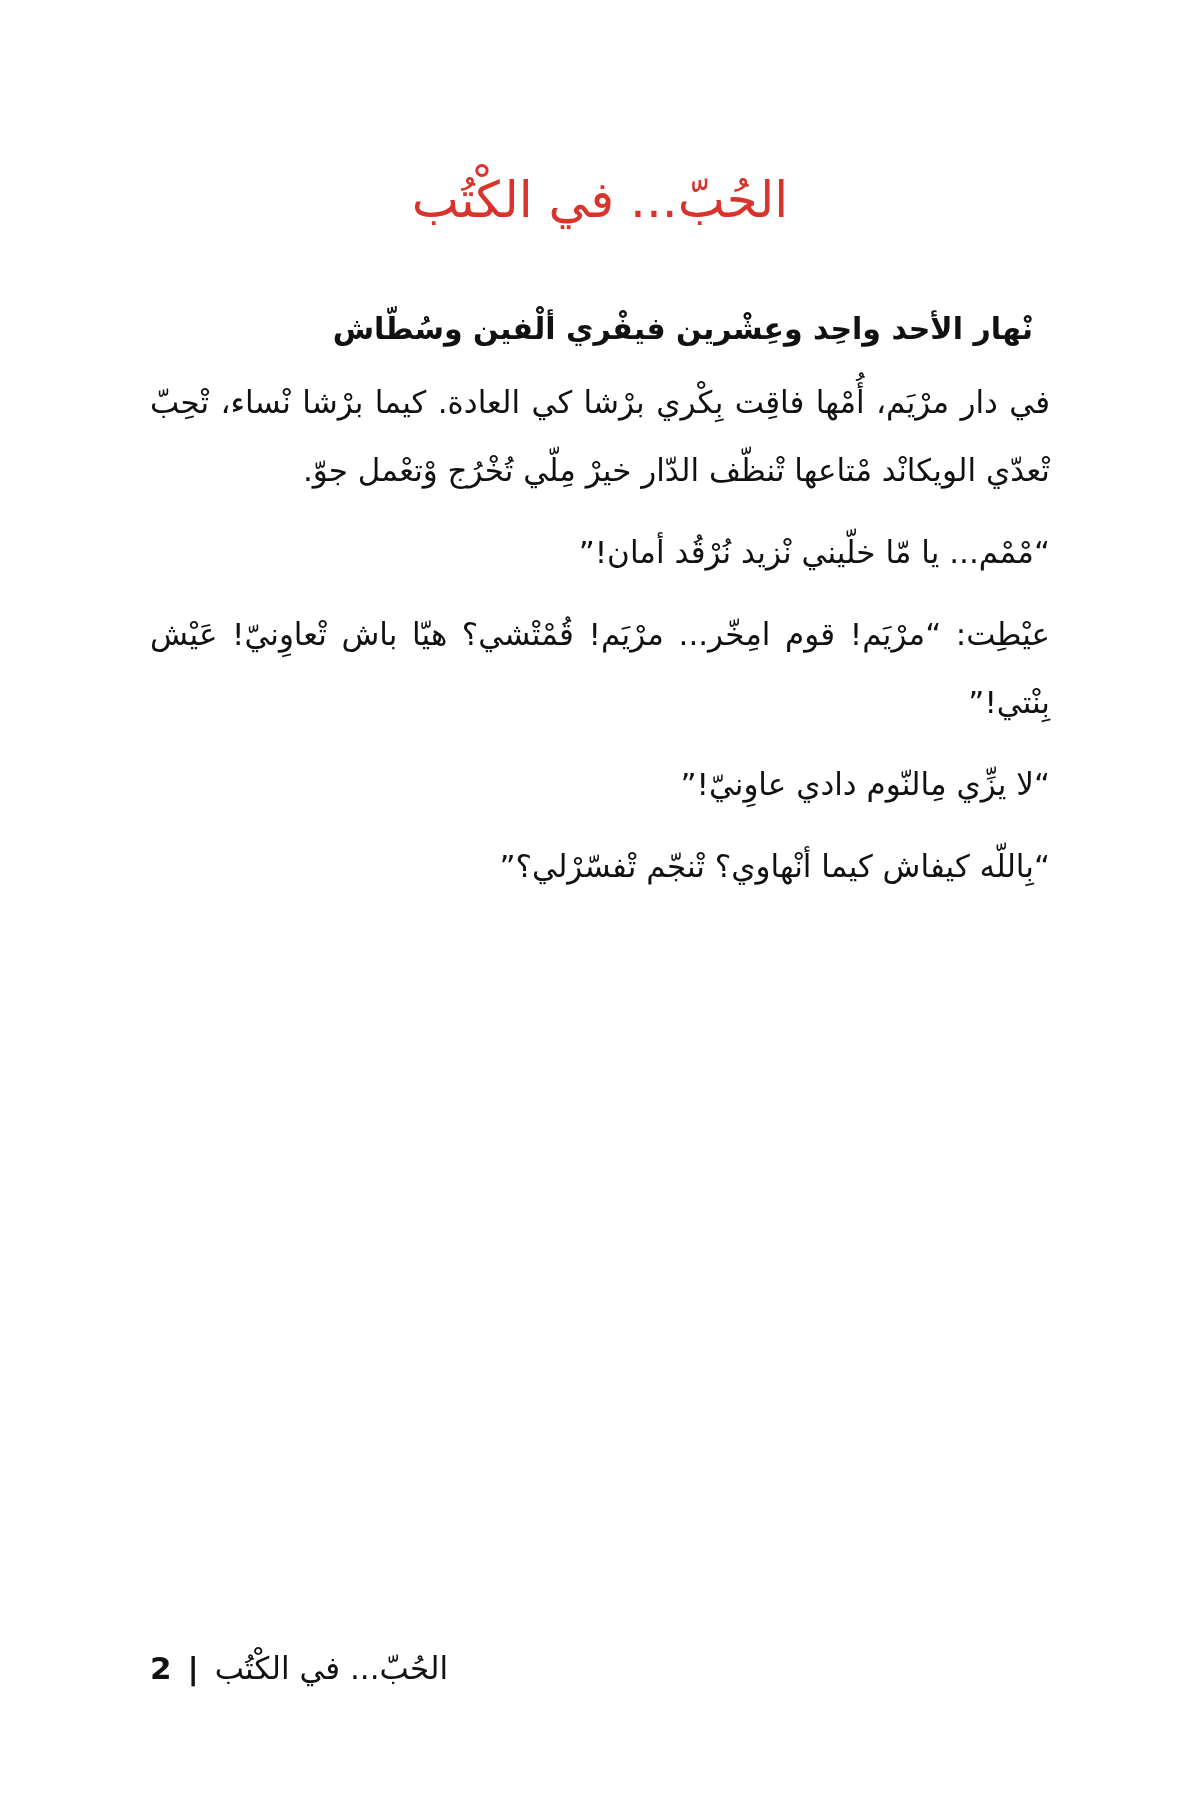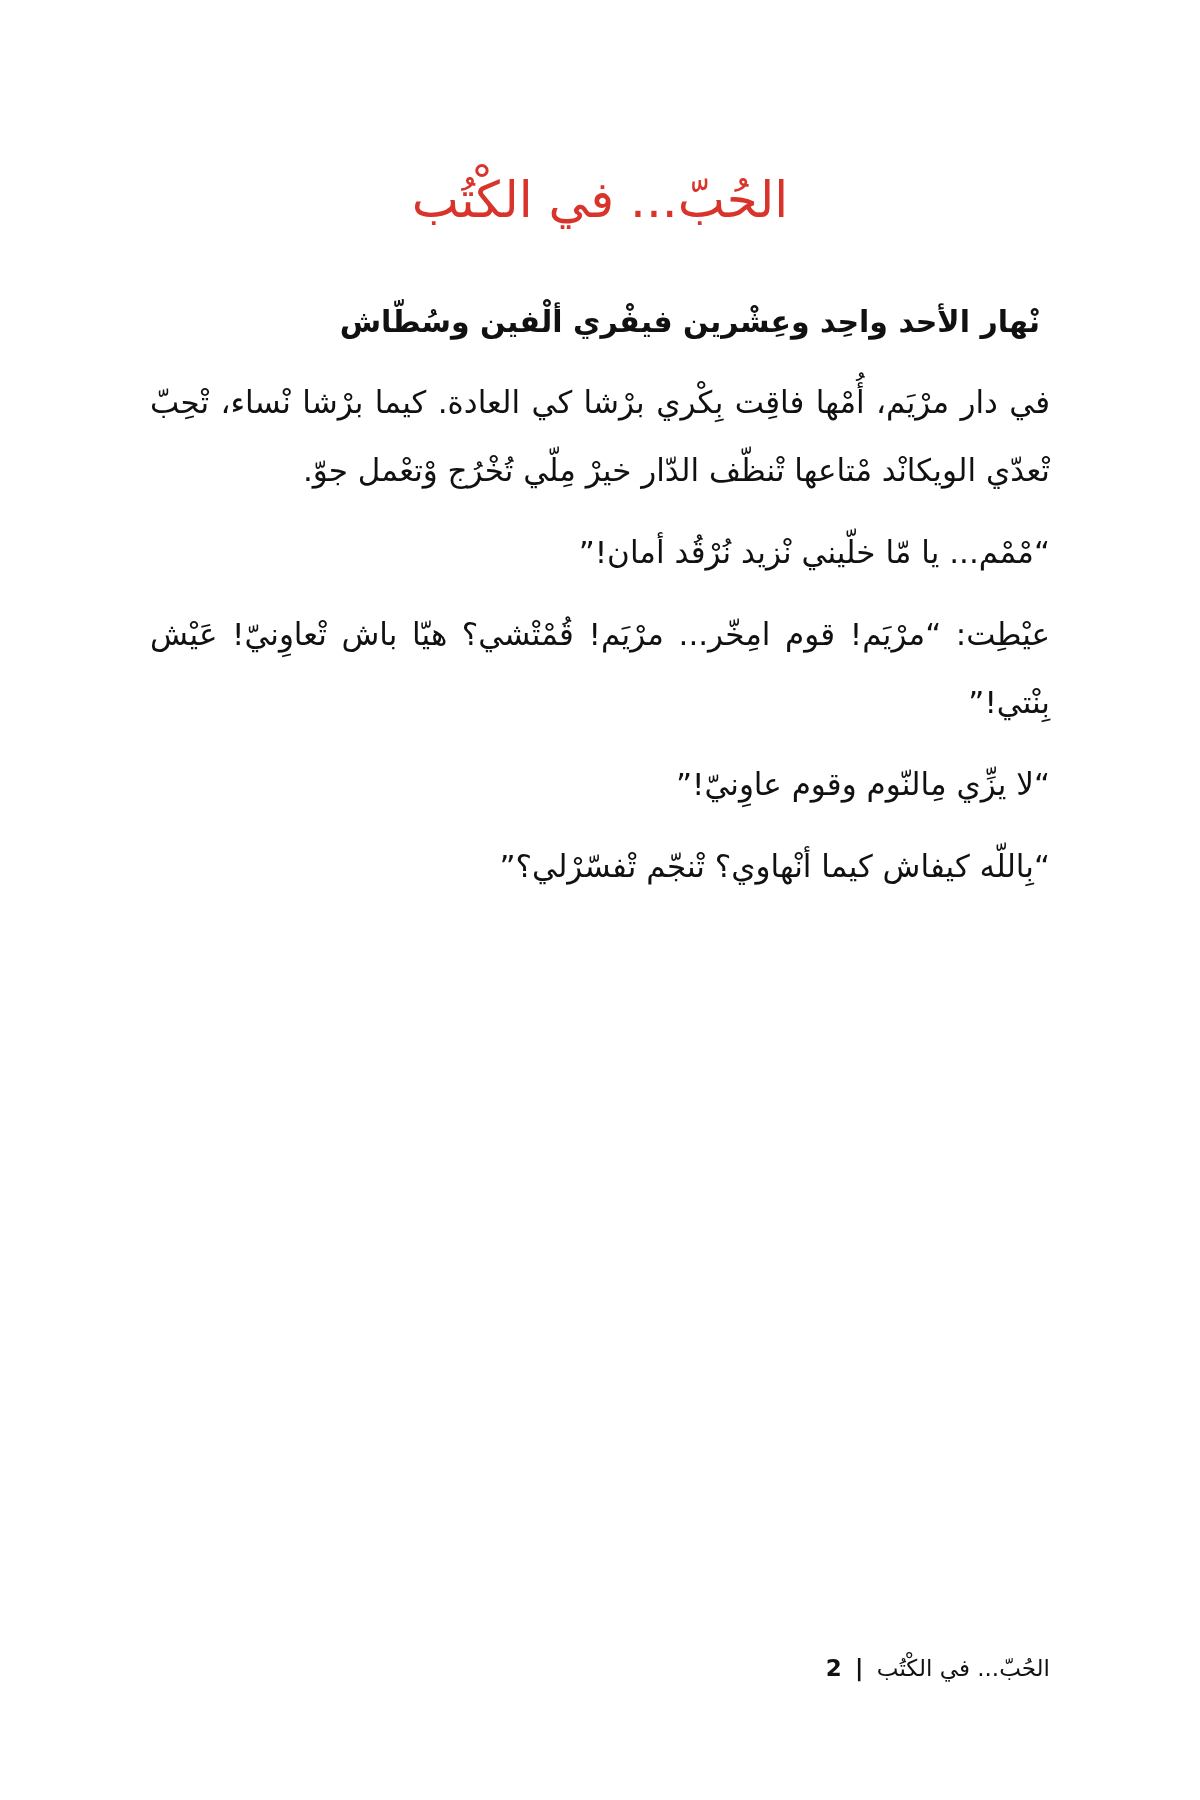--- a/index.html
+++ b/index.html
@@ -37,42 +37,42 @@
     }
     .subheading {
       position: absolute;
       top: 282px;
       right: 0;
       left: 0;
       text-align: right;
       font-size: 30px;
       font-weight: bold;
       line-height: 60px;
-      margin: 10px;
+      margin: 17px;
     }
     .body-text {
       position: absolute;
       top: 368px;
       right: 0;
       left: 0;
       font-size: 31px;
       line-height: 68px;
       text-align: justify;
       text-align-last: right;
     }
     .body-text p {
       margin: 0 0 14px 0;
     }
     .footer {
       position: absolute;
       top: 1648px;
       left: 0;
       right: 0;
-      text-align: right;
-      font-size: 23px;
+      text-align: left;
+      font-size: 31px;
       line-height: 40px;
       direction: rtl;
     }
     .footer .sep {
       font-weight: bold;
       margin: 0 6px;
     }
     .footer .page-num {
       font-weight: bold;
     }
@@ -82,21 +82,21 @@
 
 <div class="page">
   <h1 class="title">الحُبّ... في الكْتُب</h1>
 
   <h2 class="subheading">نْهار الأحد واحِد وعِشْرين فيفْري ألْفين وسُطّاش</h2>
 
   <div class="body-text">
     <p>في دار مرْيَم، أُمْها فاقِت بِكْري برْشا كي العادة. كيما برْشا نْساء، تْحِبّ تْعدّي الويكانْد مْتاعها تْنظّف الدّار خيرْ مِلّي تُخْرُج وْتعْمل جوّ.</p>
     <p>“مْمْم... يا مّا خلّيني نْزيد نُرْقُد أمان!”</p>
     <p>عيْطِت: “مرْيَم! قوم امِخّر... مرْيَم! قُمْتْشي؟ هيّا باش تْعاوِنيّ! عَيْش بِنْتي!”</p>
-    <p>“لا يزِّي مِالنّوم وقوم عاوِنيّ!”</p>
+    <p>“لا يزِّي مِالنّوم دادي عاوِنيّ!”</p>
     <p>“بِاللّه كيفاش كيما أنْهاوي؟ تْنجّم تْفسّرْلي؟”</p>
   </div>
 
   <div class="footer">
     <span>الحُبّ... في الكْتُب</span>
     <span class="sep">|</span>
     <span class="page-num">2</span>
   </div>
 </div>
 

